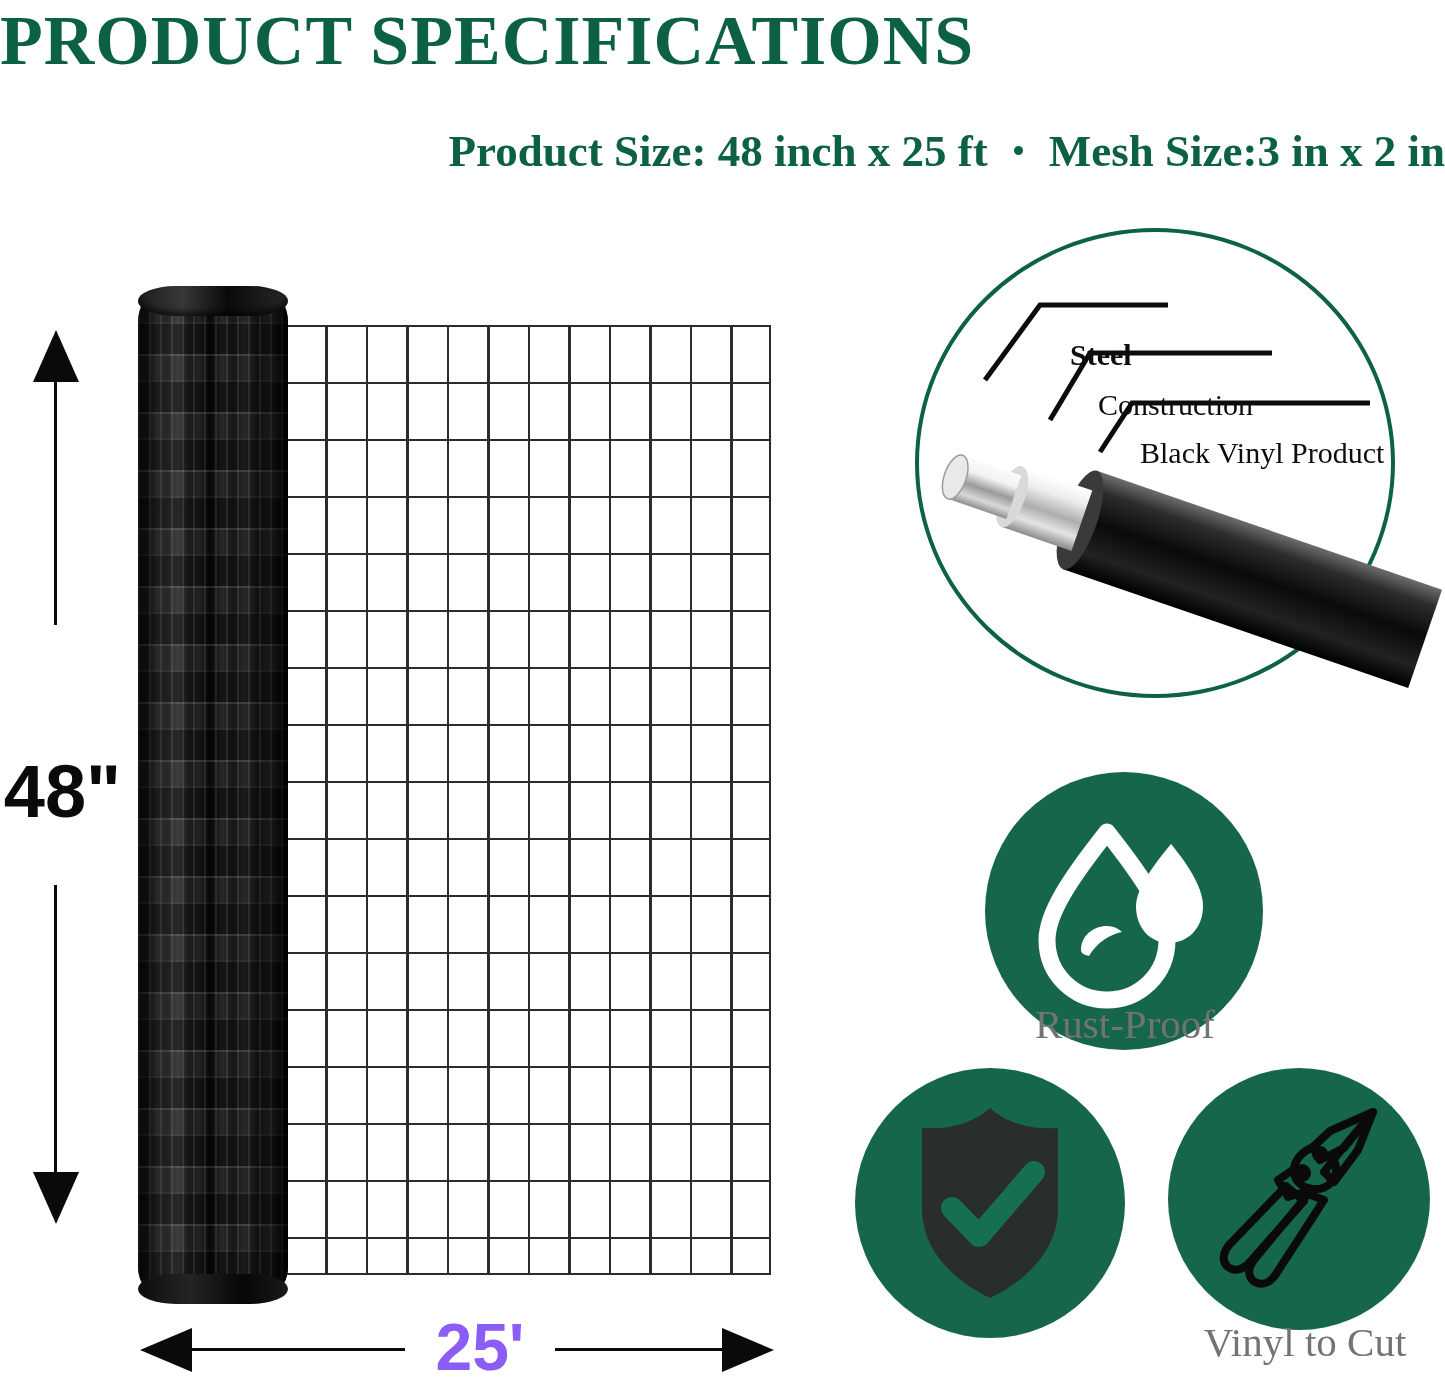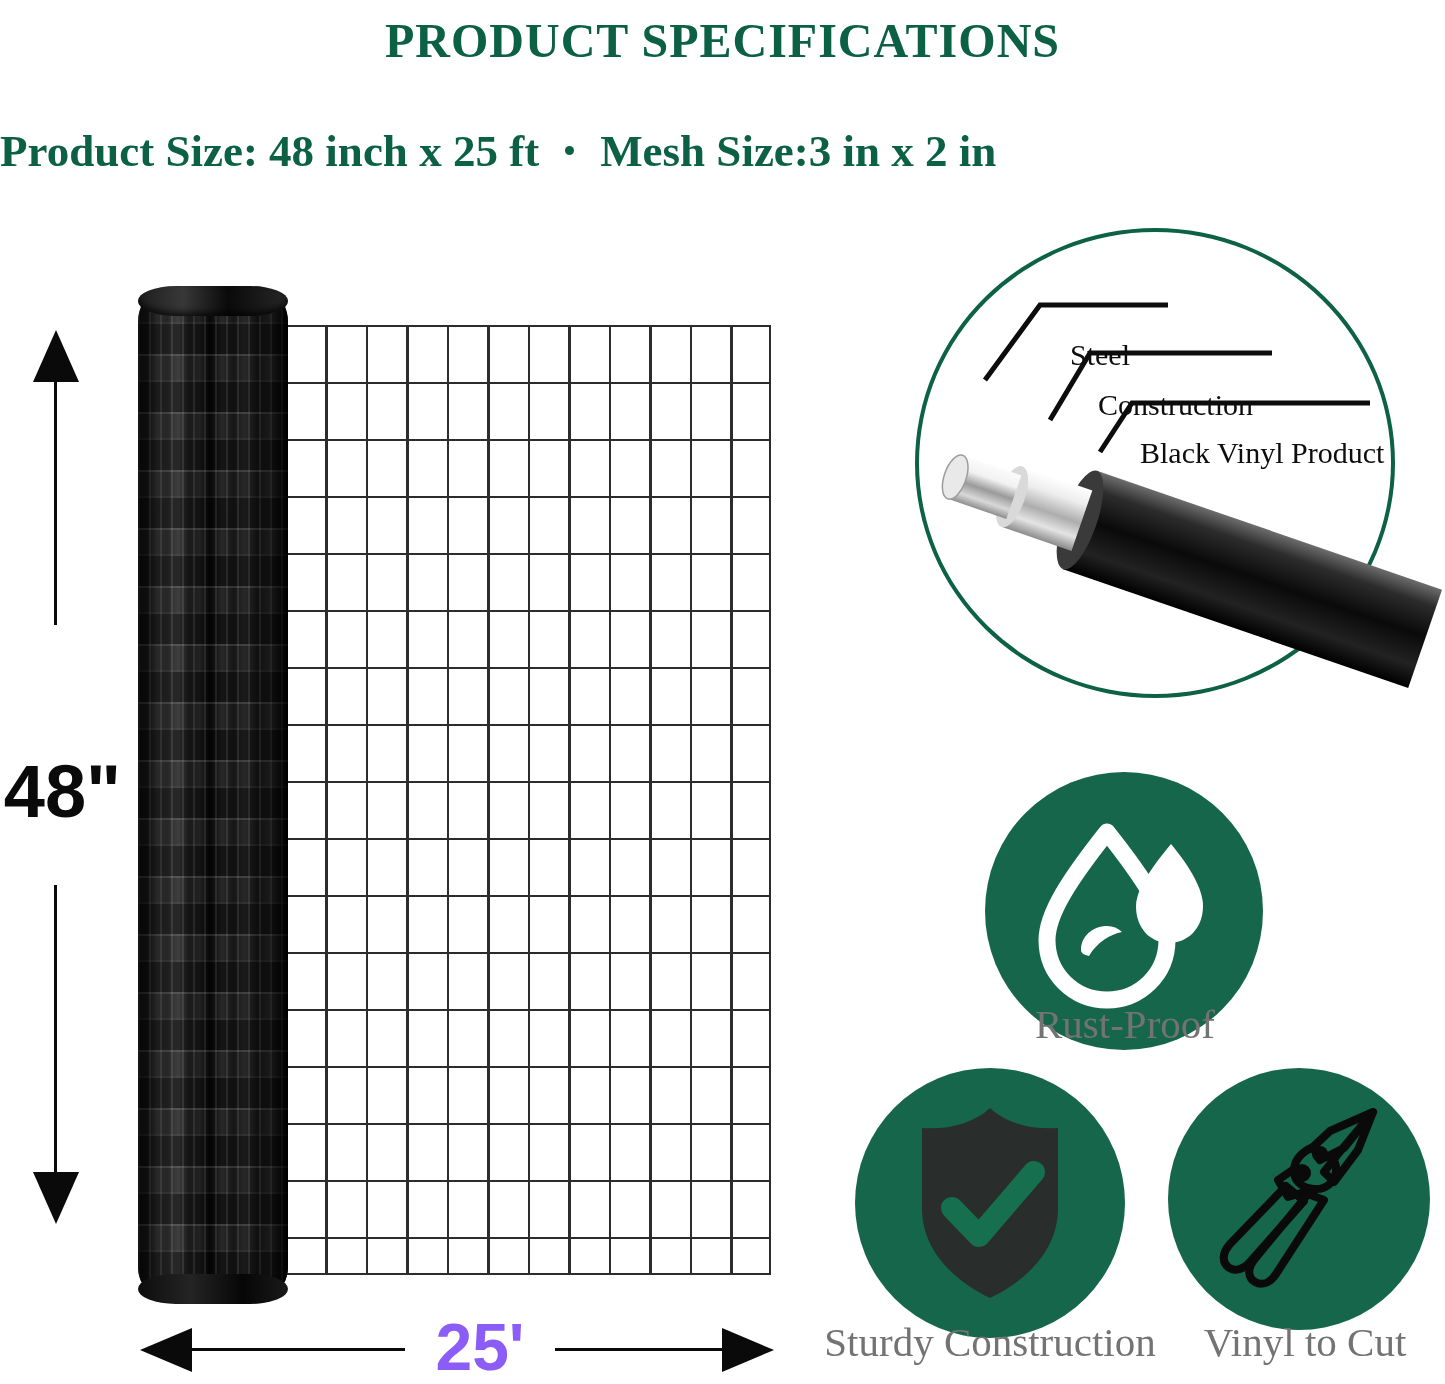--- a/index.html
+++ b/index.html
@@ -1,25 +1,25 @@
 <!DOCTYPE html>
 <html><head>
 <meta charset="utf-8">
 <style>
   html,body{margin:0;padding:0;background:#ffffff;}
   body{width:1445px;height:1384px;position:relative;overflow:hidden;
        font-family:"Liberation Serif", serif;}
   .stage{position:absolute;left:0;top:0;width:1445px;height:1384px;background:#fff;}
 
   
-  .title{position:absolute;left:0;top:2px;width:1445px;text-align:center;
+  .title{position:absolute;left:0;top:2px;width:1445px;
          font-family:"Liberation Serif", serif;font-weight:700;
-         font-size:48px;line-height:78px;letter-spacing:1px;
+         font-size:70px;line-height:78px;letter-spacing:1px;
          color:#0c6145;white-space:nowrap;}
-  .subtitle{position:absolute;left:0;top:120px;width:1445px;text-align:left;
+  .subtitle{position:absolute;left:0;top:120px;width:1445px;text-align:right;
             font-family:"Liberation Serif", serif;font-weight:700;
             font-size:45px;line-height:52px;color:#0c6145;white-space:nowrap;}
   .subtitle .dot{display:inline-block;margin:0 26px;vertical-align:middle;
                  width:9px;height:9px;border-radius:50%;background:#0c6145;}
   .sub-a,.sub-b{display:inline-block;vertical-align:middle;}
 
   
   .mesh{position:absolute;left:285px;top:325px;width:486px;height:948px;
         background-image:
           repeating-linear-gradient(to right,  #2c2c2c 0 2px, transparent 2px 40.5px),
@@ -82,21 +82,21 @@
   .lbl-25{position:absolute;left:405px;top:1310px;width:150px;text-align:center;
           font-family:"Liberation Sans", sans-serif;font-weight:700;
           font-size:66px;line-height:74px;color:#8b5cf6;white-space:nowrap;}
 
   
   .callout{position:absolute;left:915px;top:228px;width:472px;height:462px;
            border:4px solid #0d6145;border-radius:50%;background:#fff;}
   .callout-svg{position:absolute;left:900px;top:220px;width:545px;height:480px;}
   .co-label{position:absolute;font-family:"Liberation Serif", serif;
             font-size:30px;line-height:34px;color:#0d0d0d;white-space:nowrap;}
-  .co-steel{left:1070px;top:338px;}
+  .co-steel{left:1070px;top:338px;font-weight:bold;}
   .co-galv{left:1098px;top:388px;}
   .co-vinyl{left:1140px;top:436px;}
 
   
   .badge{position:absolute;border-radius:50%;background:#15664a;}
   .b-rust{left:985px;top:772px;width:278px;height:278px;}
   .b-sturdy{left:855px;top:1068px;width:270px;height:270px;}
   .b-cut{left:1168px;top:1068px;width:262px;height:262px;}
   .b-lbl{position:absolute;text-align:center;font-family:"Liberation Serif", serif;
          font-size:41px;line-height:48px;color:#737373;white-space:nowrap;}
@@ -202,21 +202,20 @@
   <div class="b-lbl l-rust">Rust-Proof</div>
 
   <div class="badge b-sturdy">
     <svg viewBox="0 0 270 270">
       <path d="M135 40 C152 56 178 62 203 60 L203 140
                C203 182 172 212 135 230 C98 212 67 182 67 140 L67 60
                C92 62 118 56 135 40 Z" fill="#292d2b"></path>
       <path d="M97 140 L124 168 L179 104" fill="none" stroke="#16704f" stroke-width="22" stroke-linecap="round" stroke-linejoin="round"></path>
     </svg>
   </div>
-  <div class="b-lbl l-sturdy">Sturdy Construction</div>
 
   <div class="badge b-cut">
     <svg viewBox="0 0 262 262">
       <g fill="none" stroke="#0a0a0a" stroke-width="8" stroke-linejoin="round" stroke-linecap="round">
 
         <path d="M205 44 L162 63 L145 79 L152 92 L176 80 L205 44 Z"></path>
 
         <path d="M205 44 L170 86 L156 104 L166 114 L190 82 L205 44 Z"></path>
 
         <path d="M145 79 C134 84 127 92 126 101 C125 112 133 120 146 121

